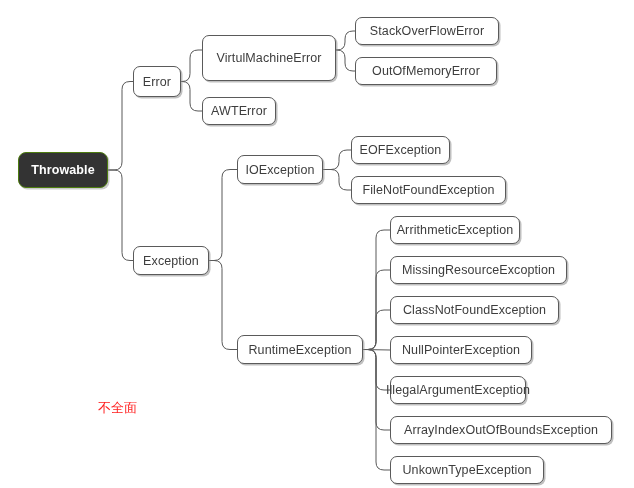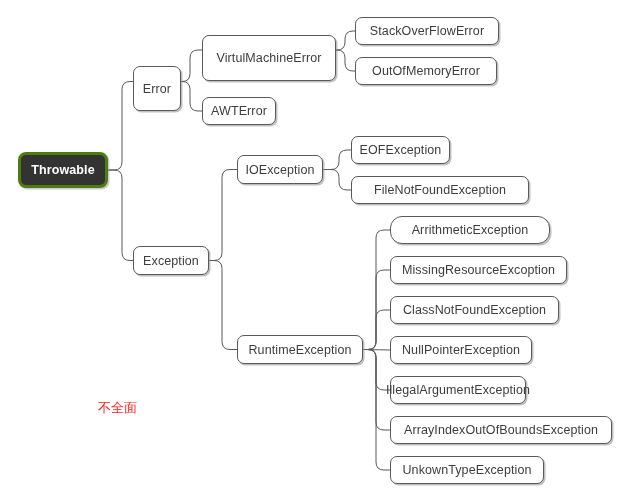--- a/index.html
+++ b/index.html
@@ -34,21 +34,21 @@
     border: 1px solid #5a5a5a;
     border-radius: 7px;
     color: #3d3d3d;
     font-size: 12.5px;
     letter-spacing: 0.1px;
     padding: 0 19px;
     box-shadow: 1.5px 1.5px 0 0 rgba(140,140,140,0.55);
   }
   .node.root {
     background: #333333;
-    border: 3px solid #4d7c0f;
+    border: 1px solid #4d7c0f;
     border-radius: 8px;
     color: #ffffff;
     font-weight: bold;
     font-size: 12.5px;
     box-shadow: 1.5px 1.5px 0 0 rgba(150,150,150,0.5);
   }
   .annotation {
     position: absolute;
     color: #ff2020;
     font-size: 13px;
@@ -79,21 +79,21 @@
       <path d="M 363 349.5 L 390 350" fill="none" stroke="#595959" stroke-width="1"></path>
       <path d="M 363 349.5 L 368 349.5 Q 376 349.5 376 357.5 L 376 382 Q 376 390 384 390 L 390 390" fill="none" stroke="#595959" stroke-width="1"></path>
       <path d="M 363 349.5 L 368 349.5 Q 376 349.5 376 357.5 L 376 422 Q 376 430 384 430 L 390 430" fill="none" stroke="#595959" stroke-width="1"></path>
       <path d="M 363 349.5 L 368 349.5 Q 376 349.5 376 357.5 L 376 462 Q 376 470 384 470 L 390 470" fill="none" stroke="#595959" stroke-width="1"></path>
     </svg>
 
   <div class="node root" style="left: 18px; top: 152px; width: 90px; height: 36px;">
     <span>Throwable</span>
   </div>
 
-  <div class="node" style="left: 133px; top: 66px; width: 48px; height: 45px;">
+  <div class="node" style="left: 133px; top: 66px; width: 48px; height: 31px;">
     <span>Error</span>
   </div>
 
   <div class="node" style="left: 202px; top: 35px; width: 134px; height: 46px;">
     <span>VirtulMachineError</span>
   </div>
 
   <div class="node" style="left: 355px; top: 17px; width: 144px; height: 28px;">
     <span>StackOverFlowError</span>
   </div>
@@ -111,29 +111,29 @@
   </div>
 
   <div class="node" style="left: 237px; top: 155px; width: 86px; height: 29px;">
     <span>IOException</span>
   </div>
 
   <div class="node" style="left: 351px; top: 136px; width: 99px; height: 28px;">
     <span>EOFException</span>
   </div>
 
-  <div class="node" style="left: 351px; top: 176px; width: 178px; height: 28px;">
+  <div class="node" style="left: 351px; top: 176px; width: 155px; height: 28px;">
     <span>FileNotFoundException</span>
   </div>
 
   <div class="node" style="left: 237px; top: 335px; width: 126px; height: 29px; border-radius: 7px;">
     <span>RuntimeException</span>
   </div>
 
-  <div class="node" style="left: 390px; top: 216px; width: 160px; height: 28px; border-radius: 12px;">
+  <div class="node" style="left: 390px; top: 216px; width: 130px; height: 28px;">
     <span>ArrithmeticException</span>
   </div>
 
   <div class="node" style="left: 390px; top: 256px; width: 177px; height: 28px;">
     <span>MissingResourceExcoption</span>
   </div>
 
   <div class="node" style="left: 390px; top: 296px; width: 169px; height: 28px;">
     <span>ClassNotFoundException</span>
   </div>

